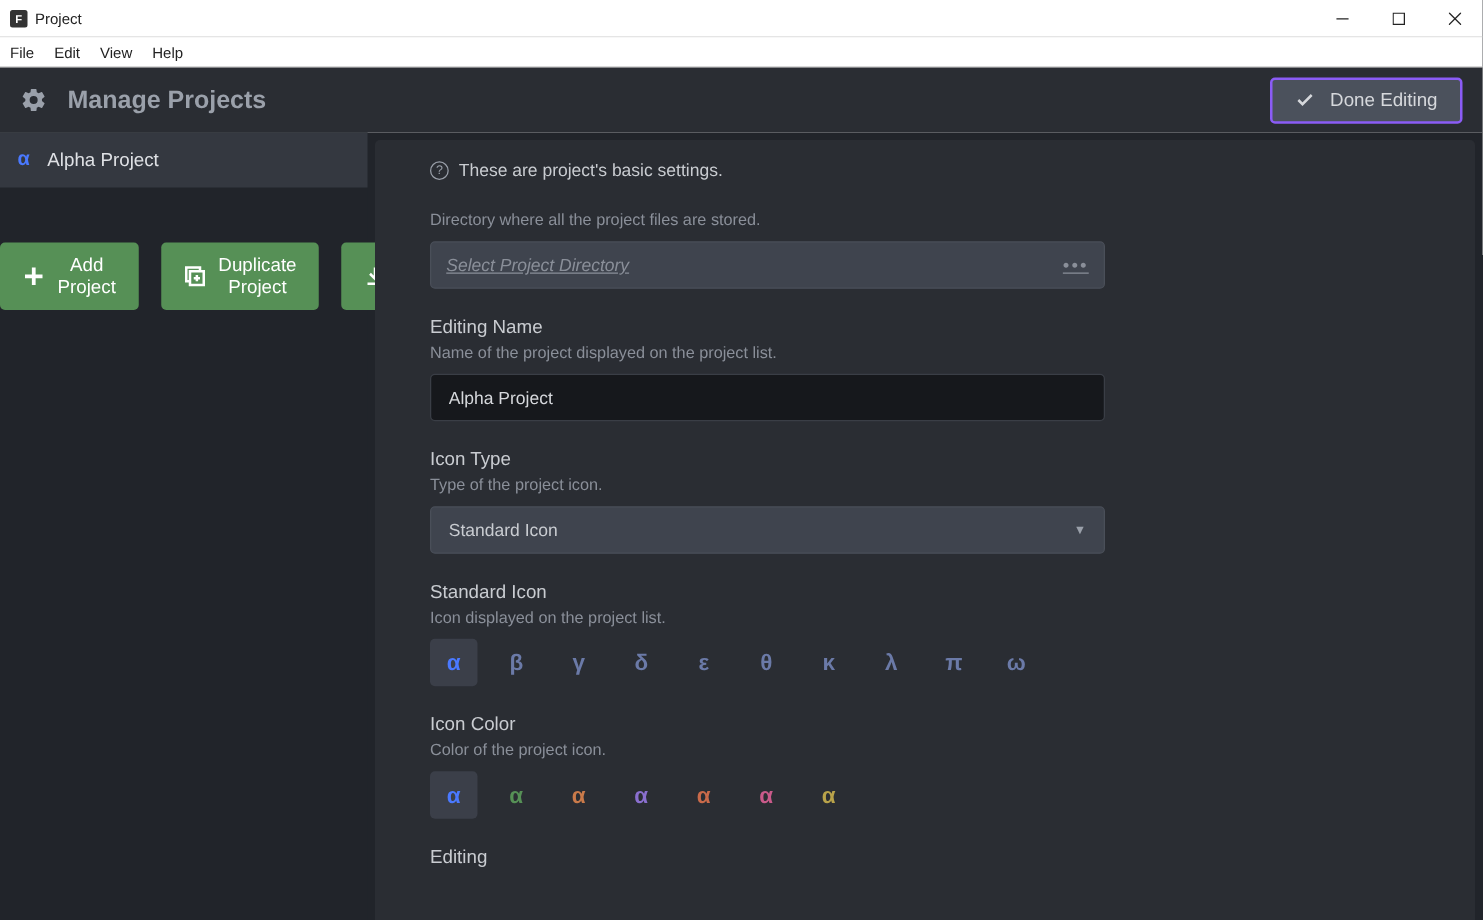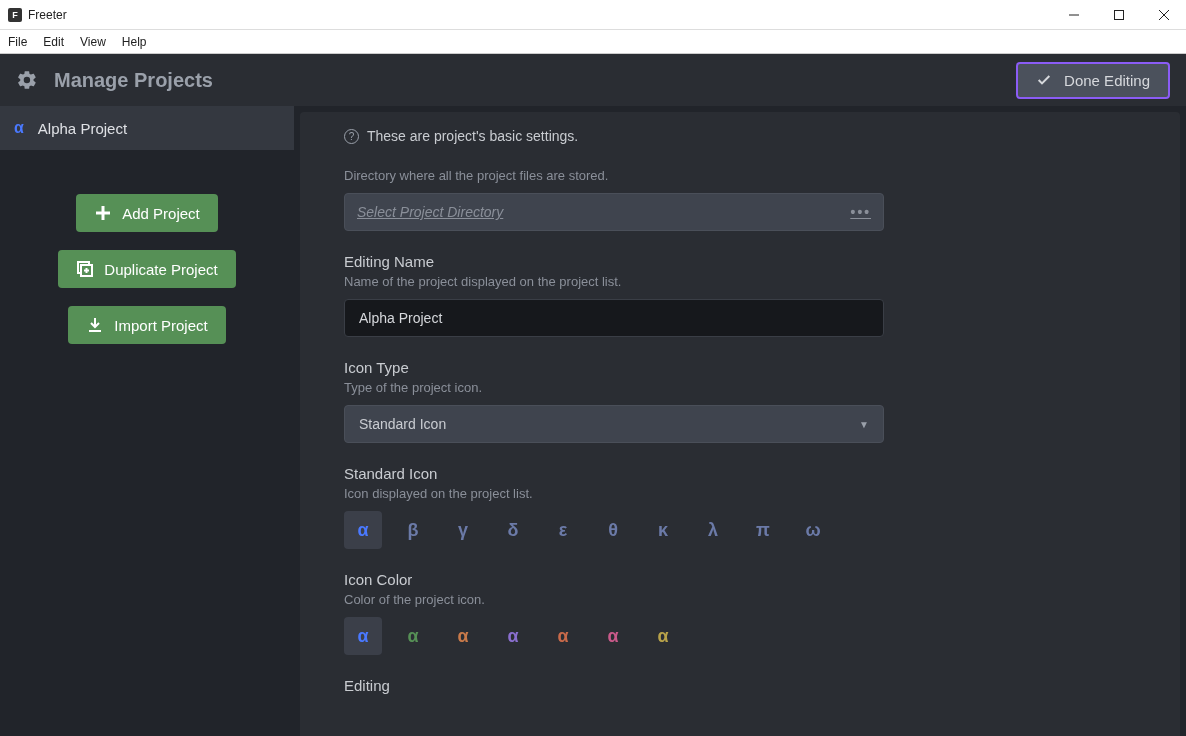--- a/index.html
+++ b/index.html
@@ -14,21 +14,21 @@
 .app-header { height:52px; background:#2a2d33; display:flex; align-items:center; justify-content:space-between; padding:0 16px; }
 .app-header-left { display:flex; align-items:center; gap:16px; }
 .gear { width:22px; height:22px; color:#9aa0aa; }
 .header-title { color:#9aa0aa; font-size:20px; font-weight:700; }
 .done-btn { background:#4b515c; border:2px solid #8b5cf6; color:#d6d8dc; padding:8px 18px; border-radius:4px; font-size:15px; display:flex; align-items:center; gap:12px; cursor:pointer; }
 .done-check { width:16px; height:16px; }
 .body { display:flex; height:calc(736px - 30px - 24px - 52px); background:#21242a; }
 .sidebar { width:294px; background:#21242a; display:flex; flex-direction:column; }
 .project-item { height:44px; display:flex; align-items:center; gap:14px; padding:0 14px; background:#343840; color:#dfe1e5; font-size:15px; }
 .project-item .glyph { color:#4a79ff; font-weight:bold; font-size:16px; }
-.side-actions { display:flex; flex-direction:column; align-items:center; gap:18px; padding-top:44px; }
+.side-actions { display:flex; flex-direction:row; align-items:center; gap:18px; padding-top:44px; }
 .green-btn { background:#569056; color:#fff; border:none; padding:10px 18px; border-radius:4px; font-size:15px; display:flex; align-items:center; gap:10px; cursor:pointer; }
 .green-btn .icn { width:18px; height:18px; display:flex; align-items:center; justify-content:center; }
 .main { flex:1; background:#2a2d33; overflow-y:auto; margin:6px 6px 0 6px; border-radius:4px 4px 0 0; }
 .main-inner { padding:16px 44px 24px 44px; color:#c9ccd1; }
 .info-row { display:flex; align-items:center; gap:8px; color:#c9ccd1; font-size:14px; margin-bottom:24px; }
 .qmark { width:15px; height:15px; border:1px solid #9aa0aa; border-radius:50%; font-size:10px; display:flex; align-items:center; justify-content:center; color:#9aa0aa; }
 .field { margin-bottom:22px; }
 .field-label { color:#c9ccd1; font-size:15px; margin-bottom:4px; }
 .field-desc { color:#8a8f99; font-size:13px; margin-bottom:10px; }
 .input-shell { background:#3f444e; border:1px solid #4a4f59; border-radius:4px; height:38px; display:flex; align-items:center; padding:0 12px; width:540px; color:#c9ccd1; font-size:14px; justify-content:space-between; }
@@ -42,21 +42,21 @@
 .ellips { letter-spacing:2px; font-weight:bold; color:#9aa0aa; cursor:pointer; }
 .main::-webkit-scrollbar { width:8px; }
 .main::-webkit-scrollbar-thumb { background:#4a4f59; border-radius:4px; }
 </style>
 </head>
 <body>
 
 <div class="titlebar">
   <div class="titlebar-left">
     <span class="app-badge">F</span>
-    <span>Freeter</span>
+    <span>Project</span>
   </div>
   <div class="window-controls">
     <div class="win-btn">
       <svg width="10" height="10" viewBox="0 0 10 10">
           <line x1="0" y1="5" x2="10" y2="5" stroke="#222" stroke-width="1"></line>
         </svg>
     </div>
     <div class="win-btn">
       <svg width="10" height="10" viewBox="0 0 10 10">
           <rect x="0.5" y="0.5" width="9" height="9" fill="none" stroke="#222" stroke-width="1"></rect>

